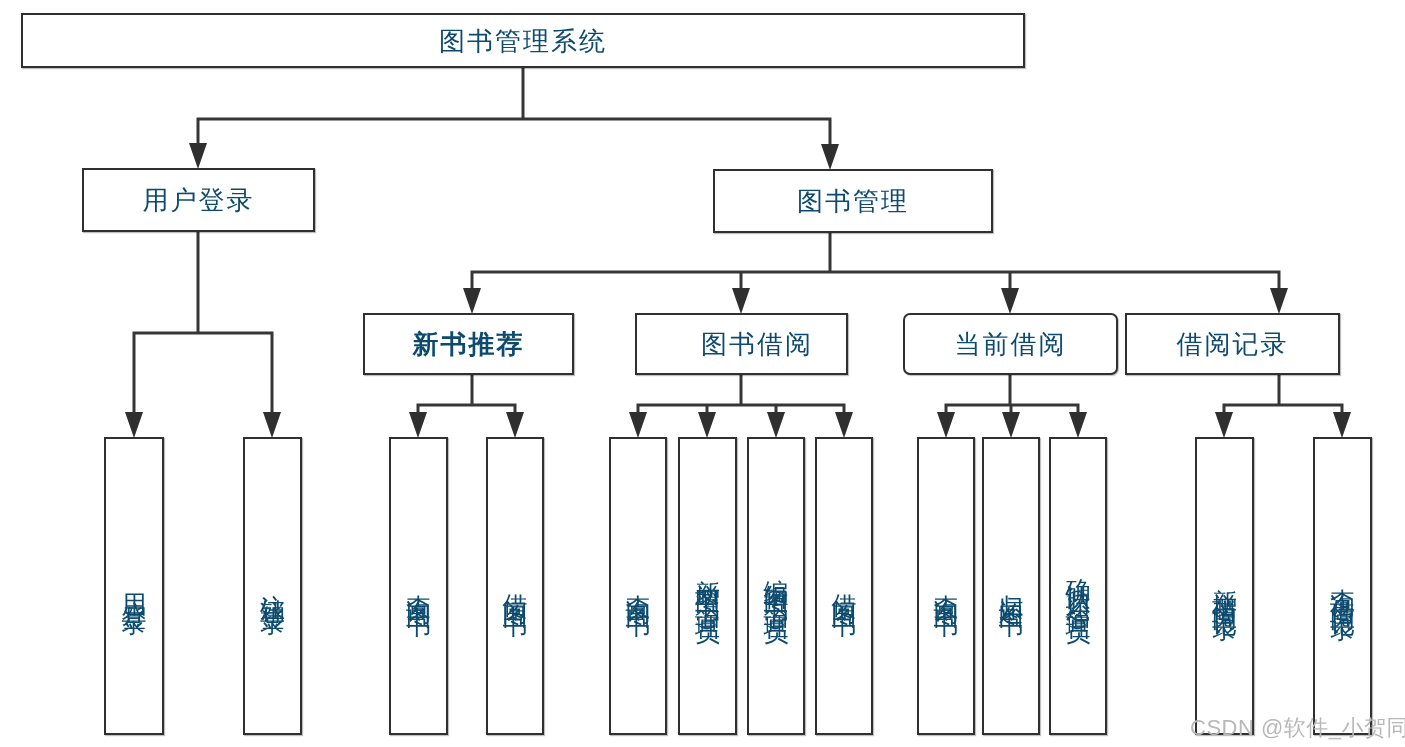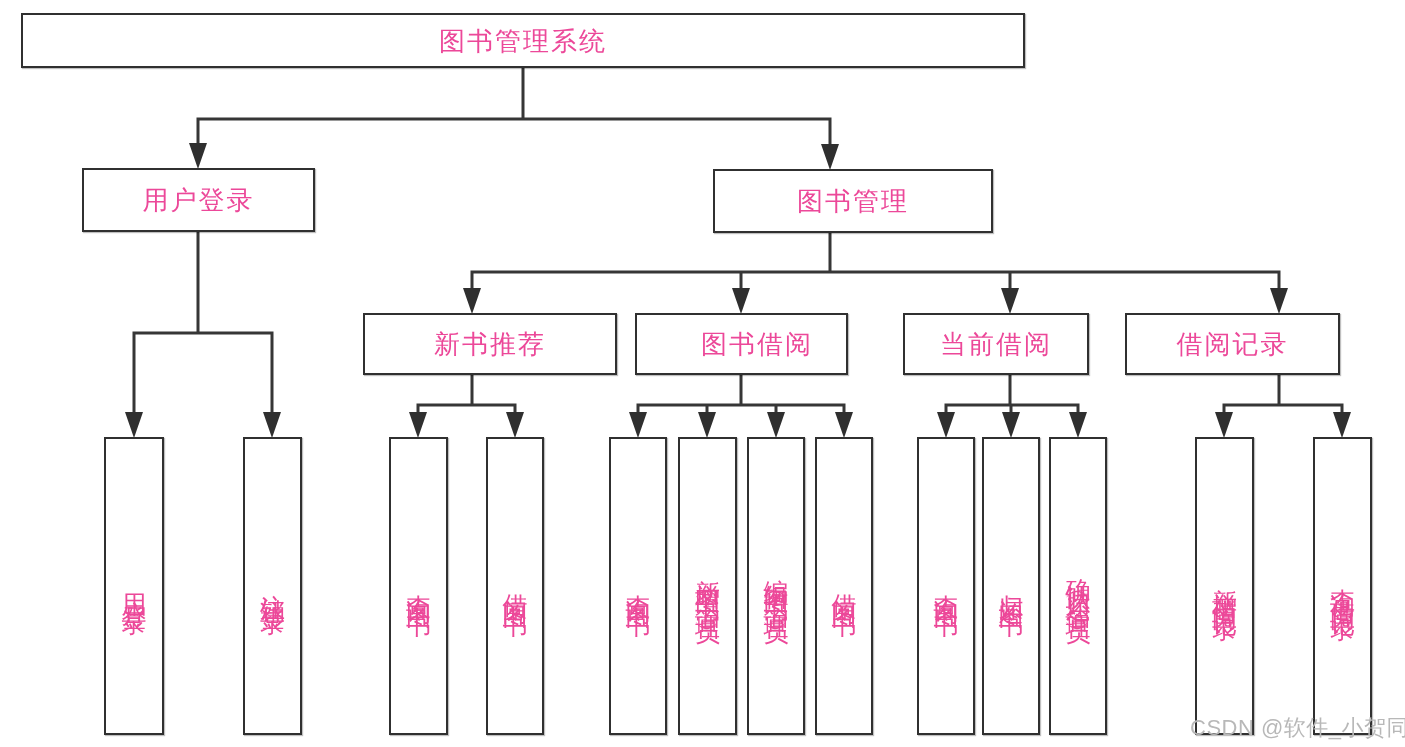--- a/index.html
+++ b/index.html
@@ -5,21 +5,21 @@
   html,body{margin:0;padding:0;background:#fff;}
   .canvas{
     position:relative;width:1405px;height:747px;background:#ffffff;
     font-family:"Liberation Sans","DejaVu Sans",sans-serif;overflow:hidden;
   }
   .wires{position:absolute;left:0;top:0;z-index:0;}
   .node{
     position:absolute;box-sizing:border-box;z-index:1;
     border:2.5px solid #303030;background:#ffffff;
     display:flex;align-items:center;justify-content:center;
-    color:#ec4899;font-size:26px;letter-spacing:2px;line-height:1;
+    color:#0c4a6e;font-size:26px;letter-spacing:2px;line-height:1;
     box-shadow:1px 1px 1px rgba(0,0,0,0.25);
     text-align:center;
   }
   .leaf{
     writing-mode:vertical-rl;
     font-size:25px;letter-spacing:6px;
     padding:6px 0;
   }
   .watermark{
     position:absolute;left:1190px;top:713px;z-index:5;
@@ -65,23 +65,23 @@
       <use href="#arrow" x="1224" y="438"></use>
       <use href="#arrow" x="1342" y="438"></use>
     </g>
   </svg>
 
   <div class="node" style="left:21px;top:13px;width:1004px;height:55px;">图书管理系统</div>
 
   <div class="node" style="left:82px;top:168px;width:233px;height:64px;">用户登录</div>
   <div class="node" style="left:713px;top:169px;width:280px;height:64px;">图书管理</div>
 
-  <div class="node" style="left:363px;top:313px;width:254px;height:62px;">新书推荐</div>
+  <div class="node" style="left:363px;top:313px;width:211px;height:62px;font-weight:bold;">新书推荐</div>
   <div class="node" style="left:635px;top:313px;width:213px;height:62px;padding-left:31px;">图书借阅</div>
-  <div class="node" style="left:903px;top:313px;width:186px;height:62px;">当前借阅</div>
+  <div class="node" style="left:903px;top:313px;width:215px;height:62px;border-radius:7px;">当前借阅</div>
   <div class="node" style="left:1125px;top:313px;width:215px;height:62px;">借阅记录</div>
 
   <div class="node leaf" style="left:104px;top:437px;width:60px;height:298px;">用户登录</div>
   <div class="node leaf" style="left:243px;top:437px;width:59px;height:298px;">注销登录</div>
 
   <div class="node leaf" style="left:389px;top:437px;width:59px;height:298px;">查询图书</div>
   <div class="node leaf" style="left:486px;top:437px;width:58px;height:298px;">借阅图书</div>
 
   <div class="node leaf" style="left:609px;top:437px;width:58px;height:298px;">查询图书</div>
   <div class="node leaf" style="left:678px;top:437px;width:59px;height:298px;">新增图书（管理员）</div>

